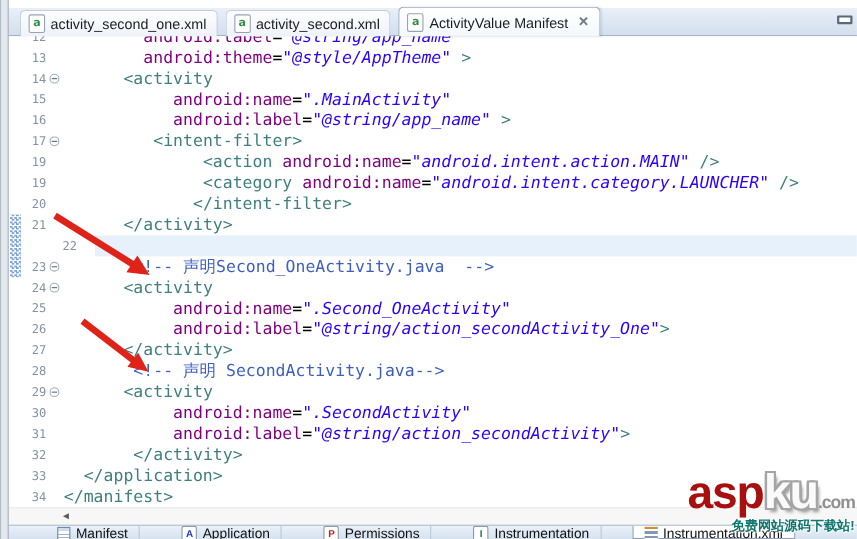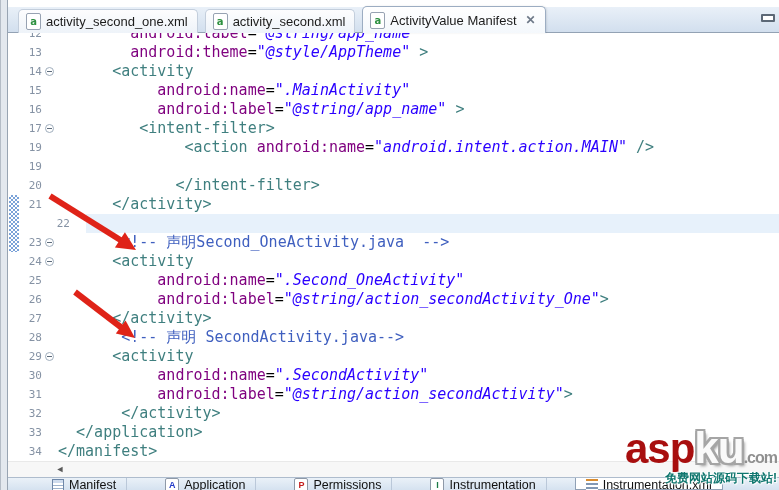--- a/index.html
+++ b/index.html
@@ -143,20 +143,21 @@
           <span class="codetext">         <span class="t">&lt;intent-filter&gt;</span></span>
         </div>
         <div class="row">
           <span class="num">19</span>
           <span class="foldc"></span>
           <span class="codetext">              <span class="t">&lt;action</span><span class="p"> </span><span class="a">android:name</span><span class="p">=</span><span class="v">"android.intent.action.MAIN"</span><span class="p"> </span><span class="t">/&gt;</span></span>
         </div>
         <div class="row">
           <span class="num">19</span>
           <span class="foldc"></span>
+          <span class="codetext">              <span class="t">&lt;category</span><span class="p"> </span><span class="a">android:name</span><span class="p">=</span><span class="v">"android.intent.category.LAUNCHER"</span><span class="p"> </span><span class="t">/&gt;</span></span>
         </div>
         <div class="row">
           <span class="num">20</span>
           <span class="foldc"></span>
           <span class="codetext">             <span class="t">&lt;/intent-filter&gt;</span></span>
         </div>
         <div class="row">
           <span class="num">21</span>
           <span class="foldc"></span>
           <span class="codetext">      <span class="t">&lt;/activity&gt;</span></span>

